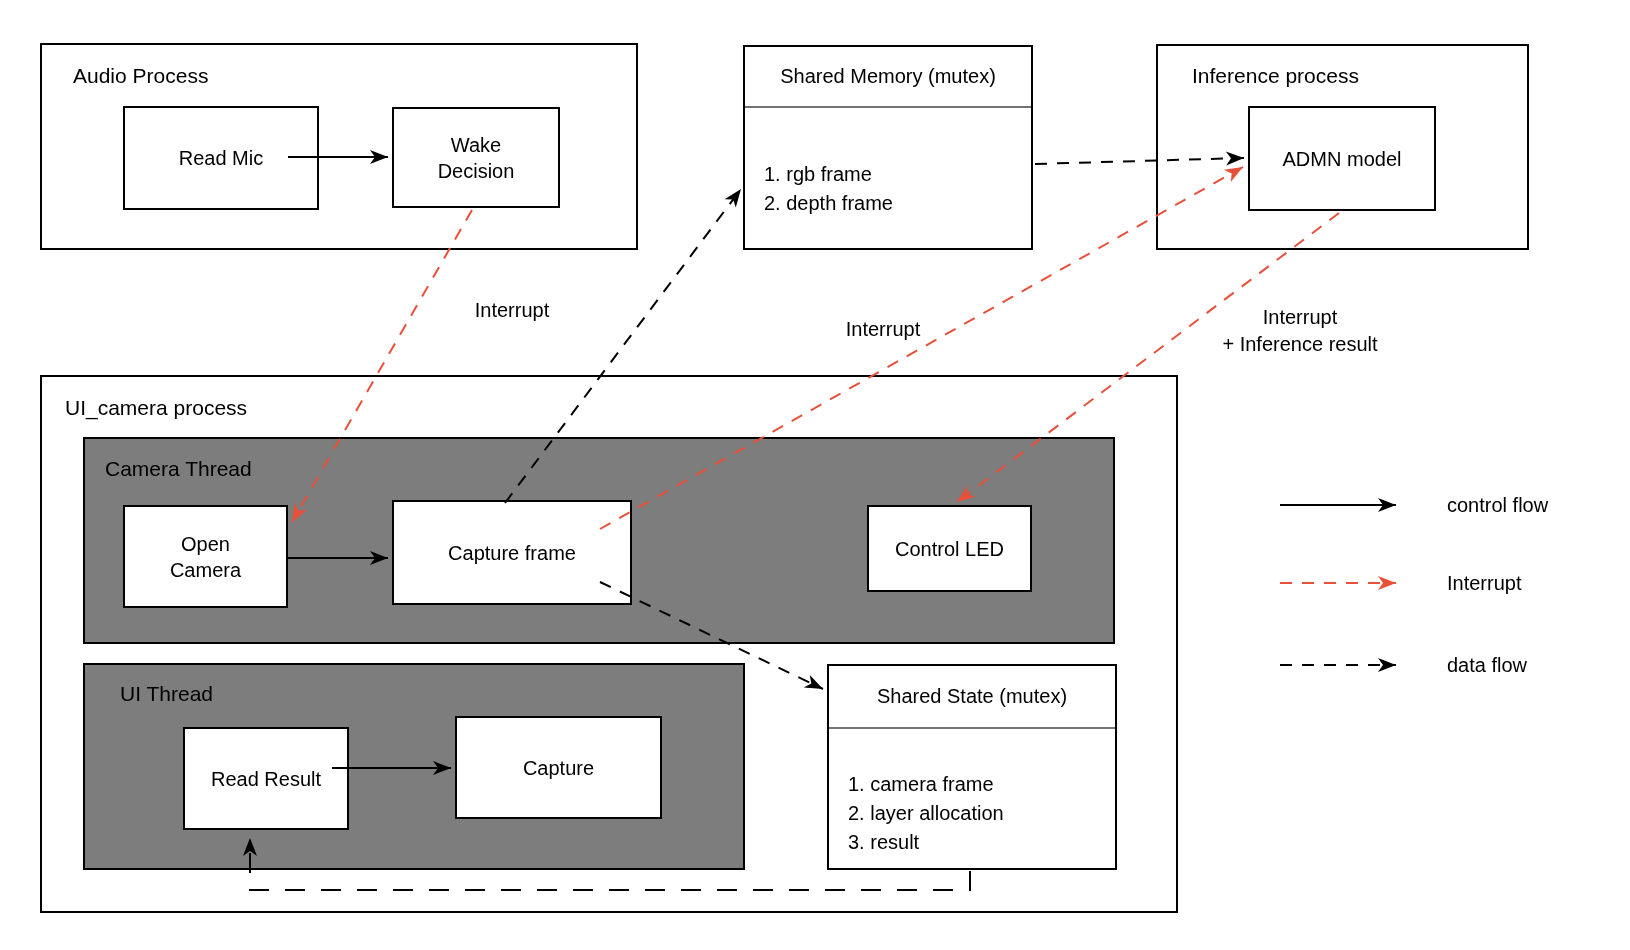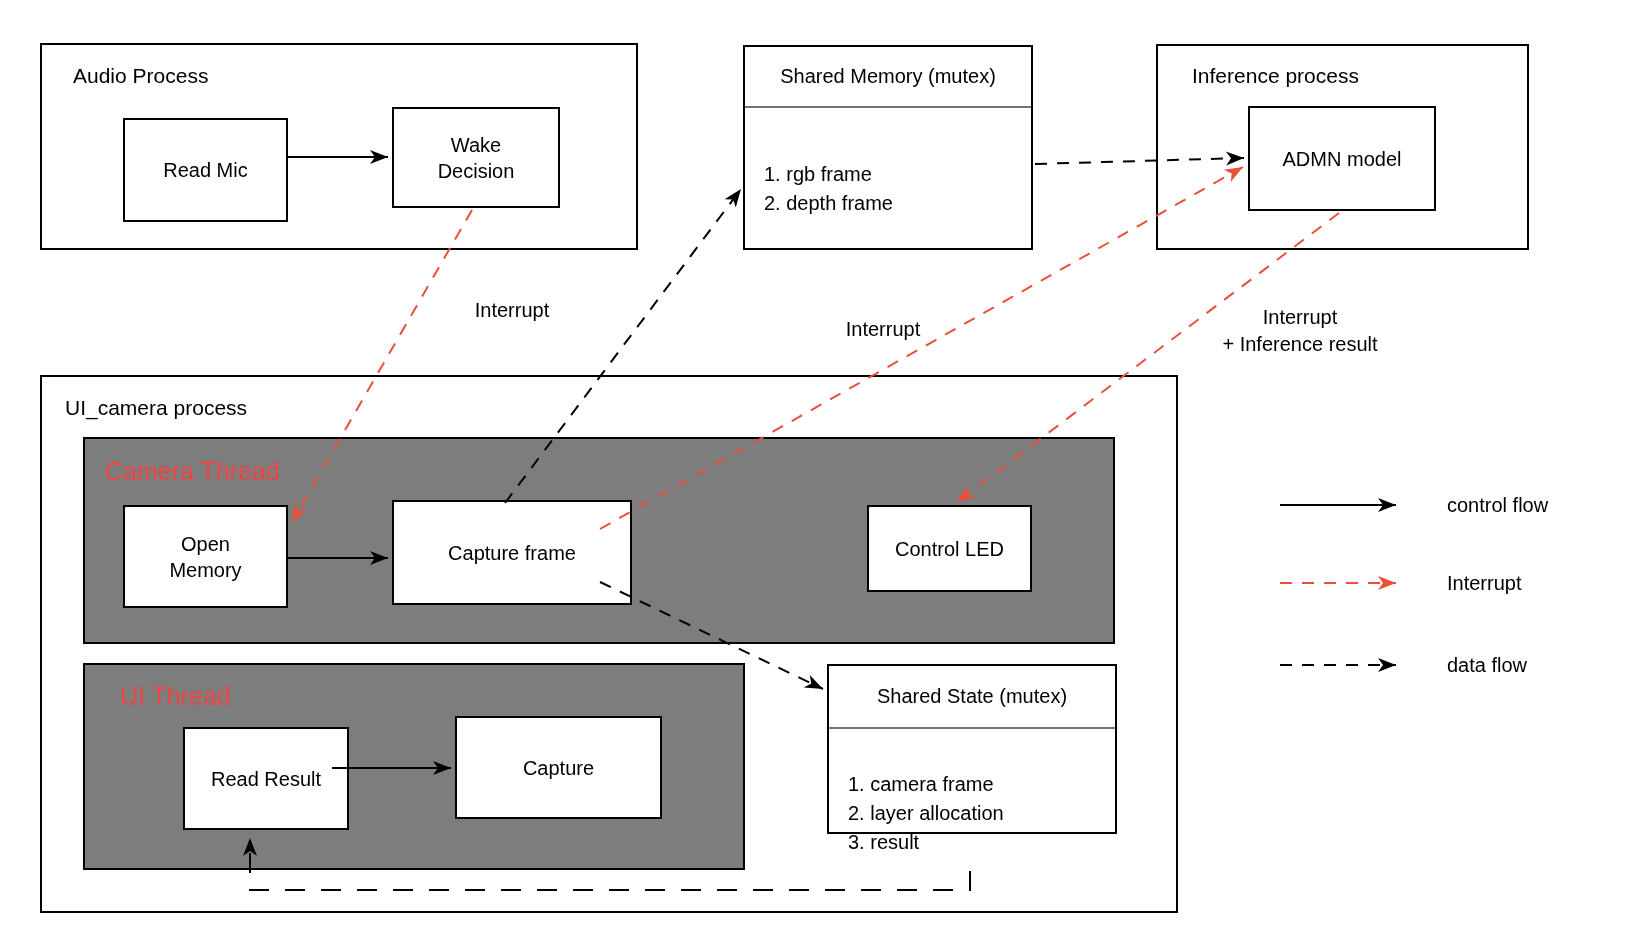--- a/index.html
+++ b/index.html
@@ -40,22 +40,22 @@
     line-height:26px;
     white-space:pre-line;
   }
   .container-title{
     position:absolute;
     font-size:21px;
     white-space:nowrap;
   }
   .thread-title{
     position:absolute;
-    font-size:25px;
-    color:#ef4444;
+    font-size:21px;
+    color:#000000;
     white-space:nowrap;
   }
   .record-header{
     position:absolute;left:0;top:0;right:0;
     border-bottom:2px solid #737373;
     display:flex;align-items:center;justify-content:center;
     font-size:20px;
     box-sizing:border-box;
   }
   .record-body{
@@ -108,35 +108,35 @@
   <div class="thread-title" style="left:120px;top:682px;">UI Thread</div>
 
   <div class="container-box" style="left:743px;top:45px;width:290px;height:205px;">
     <div class="record-header" style="height:61px;">Shared Memory (mutex)</div>
     <div class="record-body" style="top:99px;">
       <div>1. rgb frame</div>
       <div>2. depth frame</div>
     </div>
   </div>
 
-  <div class="container-box" style="left:827px;top:664px;width:290px;height:170px;">
+  <div class="container-box" style="left:827px;top:664px;width:290px;height:206px;">
     <div class="record-header" style="height:63px;">Shared State (mutex)</div>
     <div class="record-body" style="top:90px;">
       <div>1. camera frame</div>
       <div>2. layer allocation</div>
       <div>3. result</div>
     </div>
   </div>
 
-  <div class="node" style="left:123px;top:118px;width:165px;height:104px;">Read Mic</div>
+  <div class="node" style="left:123px;top:106px;width:196px;height:104px;">Read Mic</div>
   <div class="node" style="left:392px;top:107px;width:168px;height:101px;">Wake
 Decision</div>
   <div class="node" style="left:1248px;top:106px;width:188px;height:105px;">ADMN model</div>
   <div class="node" style="left:123px;top:505px;width:165px;height:103px;">Open
-Memory</div>
+Camera</div>
   <div class="node" style="left:392px;top:500px;width:240px;height:105px;">Capture frame</div>
   <div class="node" style="left:867px;top:505px;width:165px;height:87px;">Control LED</div>
   <div class="node" style="left:166px;top:727px;width:166px;height:103px;margin-left:17px;">Read Result</div>
   <div class="node" style="left:455px;top:716px;width:207px;height:103px;">Capture</div>
 
   <svg class="edges" width="1630" height="950" viewBox="0 0 1630 950">
     <defs>
       <marker id="ah-black" markerUnits="userSpaceOnUse" markerWidth="20" markerHeight="16" viewBox="0 0 20 16" refX="19" refY="8" orient="auto-start-reverse">
         <path d="M1,1 L19,8 L1,15 L6,8 Z" class="fill-black"></path>
       </marker>

